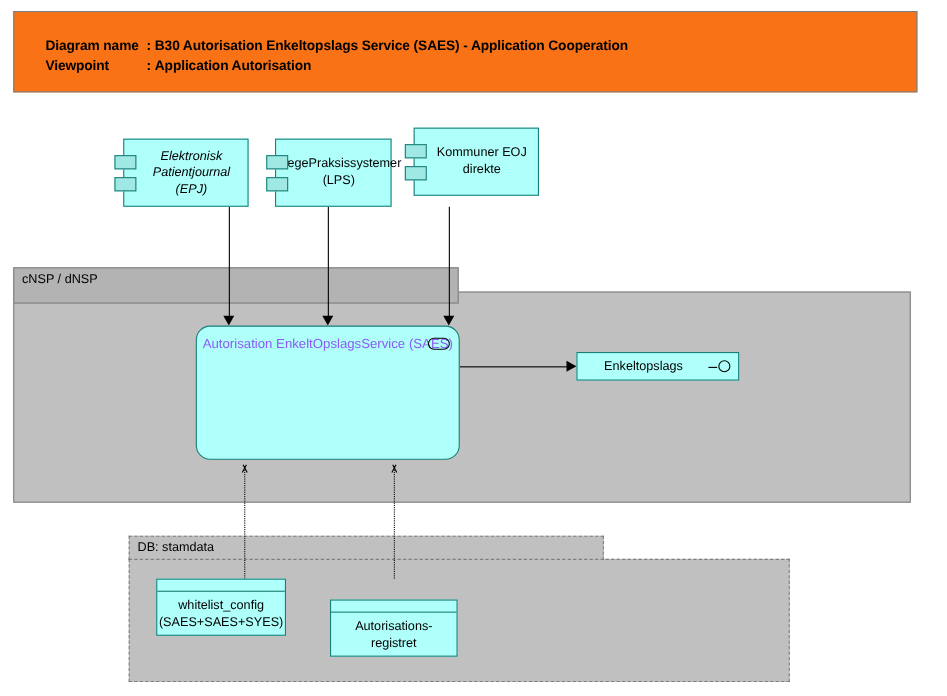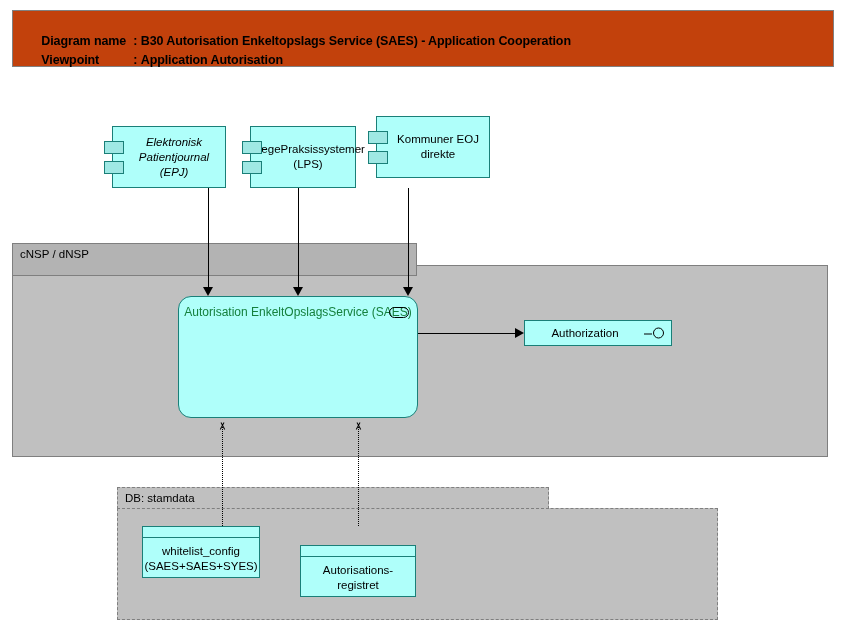--- a/index.html
+++ b/index.html
@@ -18,22 +18,22 @@
     background: #ffffff;
     overflow: hidden;
   }
 
   
   .title-box {
     position: absolute;
     left: 12px;
     top: 10px;
     width: 822px;
-    height: 57px;
-    background: #c2410c;
+    height: 74px;
+    background: #f97316;
     border: 1px solid #808080;
     box-sizing: border-box;
   }
   .title-line {
     position: absolute;
     left: 8px;
     font-weight: bold;
     font-size: 12.5px;
     color: #000000;
     white-space: pre;
@@ -97,21 +97,21 @@
   .component .tab.t2 { top: 34px; }
 
   
   .app-service {
     position: absolute;
     background: #affffa;
     border: 1px solid #1a7f78;
     border-radius: 13px;
     box-sizing: border-box;
     font-size: 12px;
-    color: #15803d;
+    color: #8b5cf6;
     text-align: center;
     line-height: 16px;
     padding-top: 7px;
   }
   .service-icon {
     position: absolute;
     right: 8px;
     top: 10px;
     width: 20px;
     height: 11px;
@@ -301,21 +301,21 @@
     <span class="tab t2"></span>
     <span>Kommuner EOJ direkte</span>
   </div>
 
   <div class="app-service" style="left:178px; top:296px; width:240px; height:122px;">
     <span class="service-icon"></span>
     <span>Autorisation EnkeltOpslagsService (SAES)</span>
   </div>
 
   <div class="interface-box" style="left:524px; top:320px; width:148px; height:26px;">
-    <span>Authorization</span>
+    <span>Enkeltopslags</span>
     <span class="iface-icon">
       <span class="stem"></span>
         <span class="ball"></span>
     </span>
   </div>
 
   <div class="data-object" style="left:142px; top:526px; width:118px; height:52px;">
     <span class="do-band"></span>
     <span class="do-label">whitelist_config (SAES+SAES+SYES)</span>
   </div>

